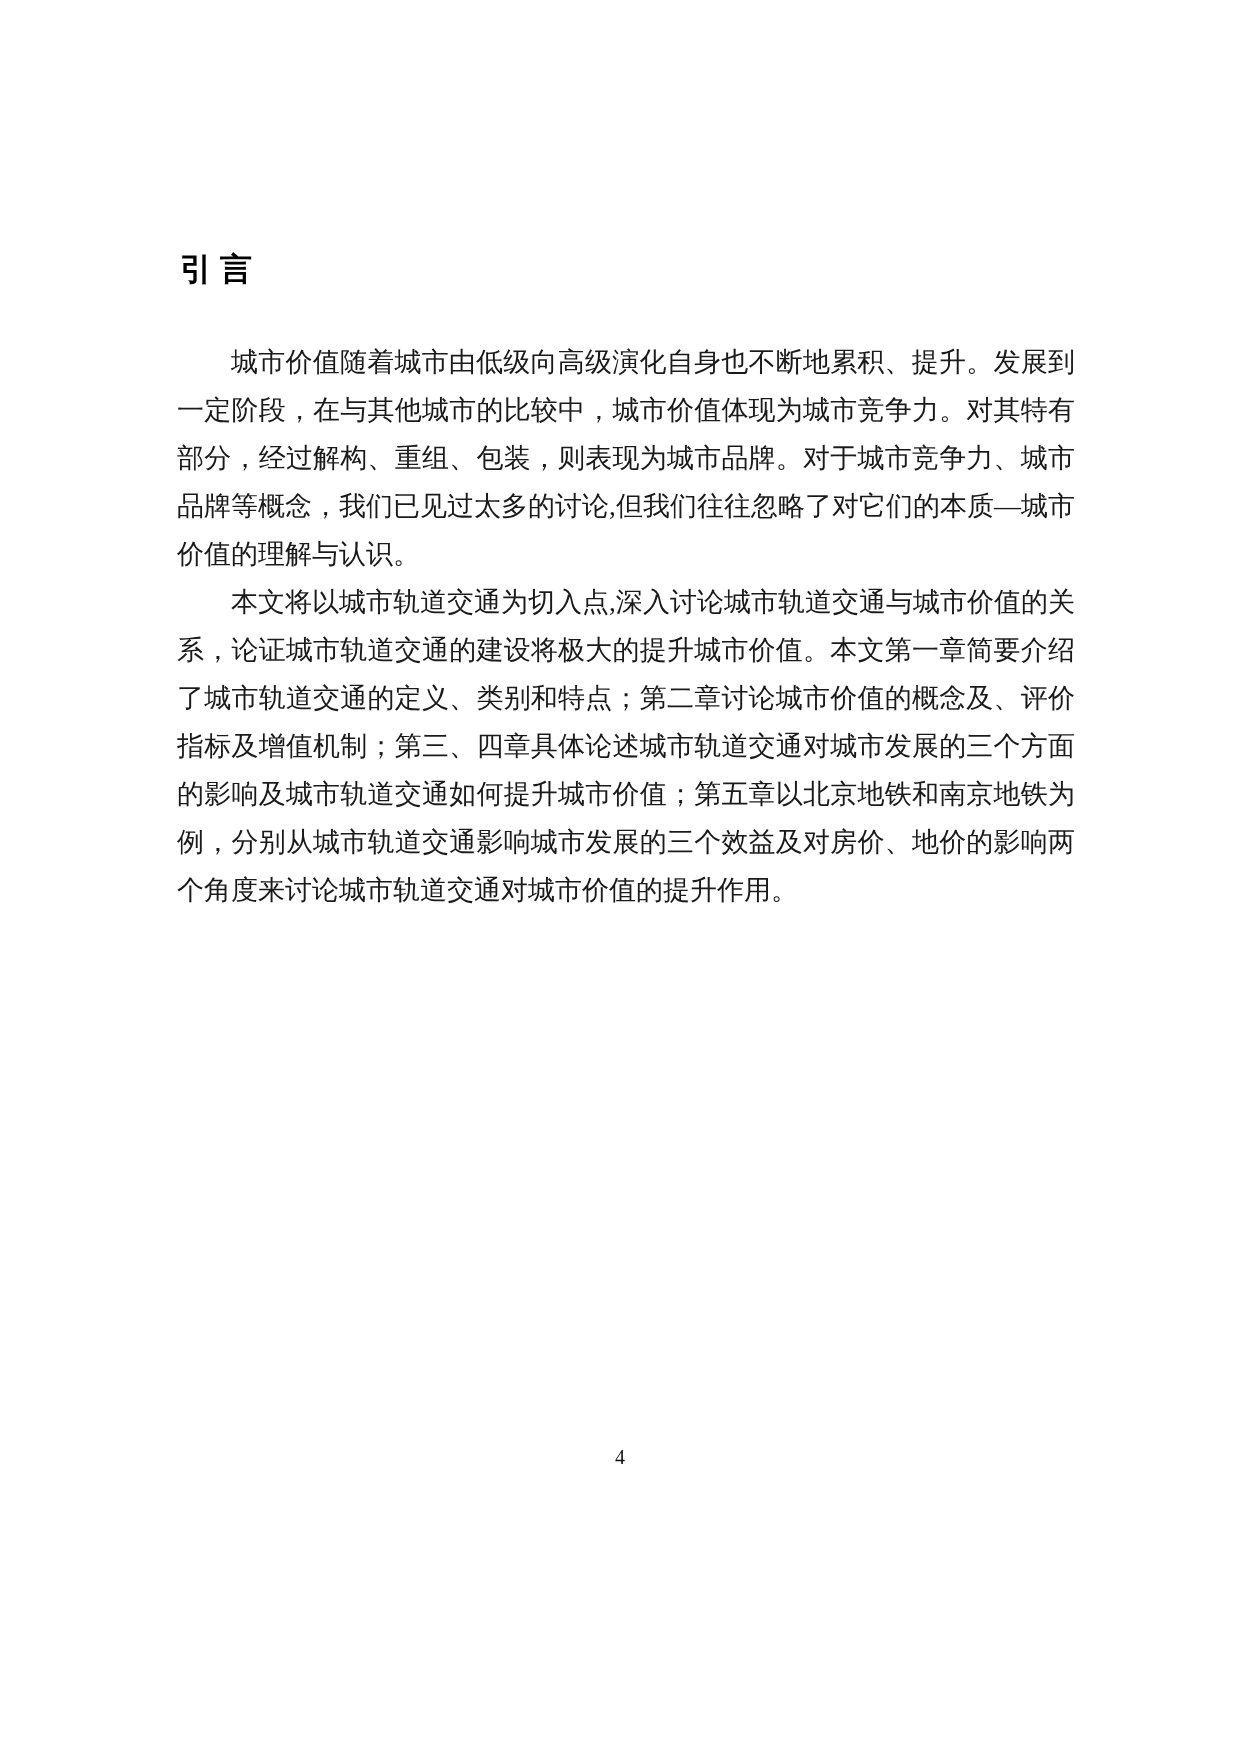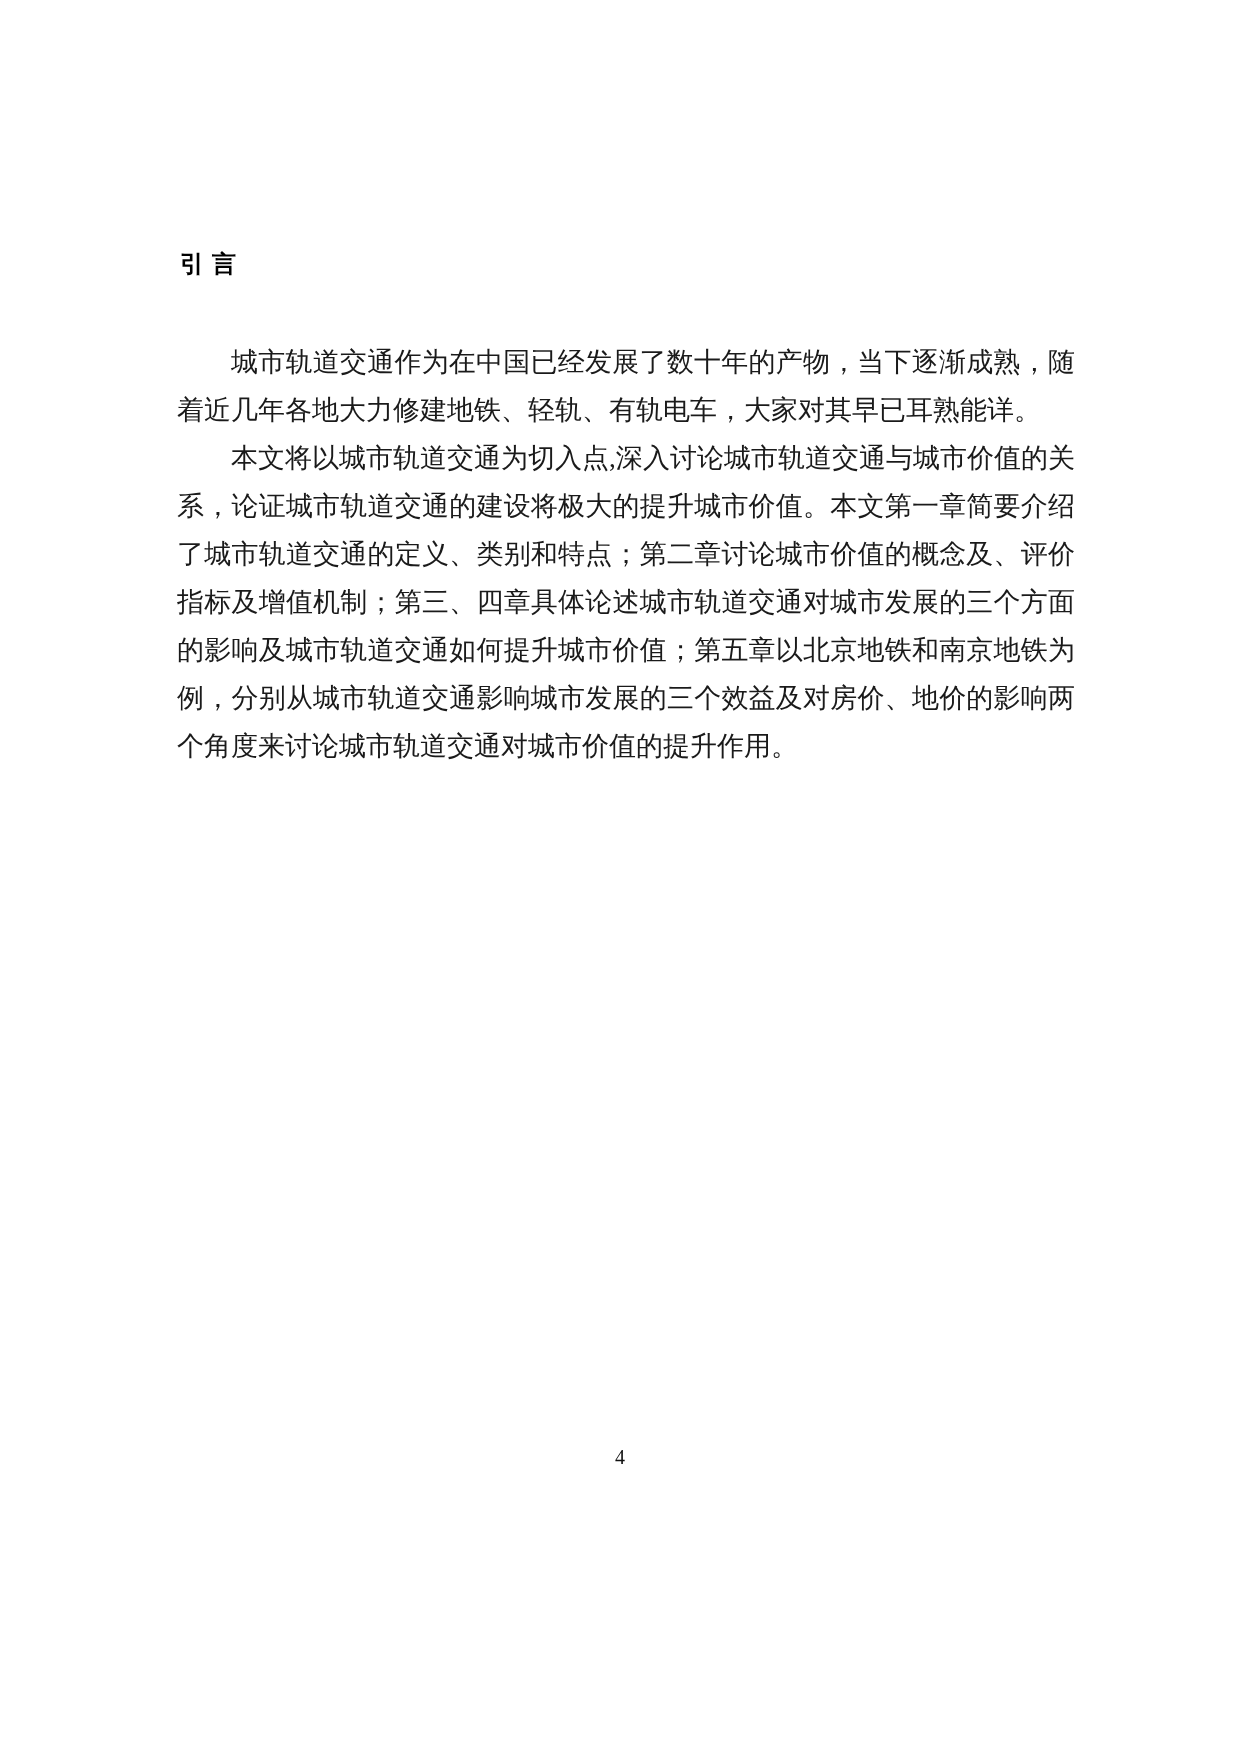--- a/index.html
+++ b/index.html
@@ -14,21 +14,21 @@
     background: #ffffff;
     color: #111111;
     font-family: "Liberation Serif", "DejaVu Serif", serif;
     overflow: hidden;
   }
   .doc-title {
     position: absolute;
     left: 180px;
     top: 248px;
     margin: 0;
-    font-size: 24px;
+    font-size: 32px;
     font-weight: 700;
     letter-spacing: 8px;
     color: #000000;
   }
   .body-text {
     position: absolute;
     left: 177px;
     top: 338px;
     width: 898px;
     font-size: 27px;
@@ -54,18 +54,18 @@
     color: #111111;
   }
 </style>
 </head>
 <body>
 
 <div class="page">
   <h1 class="doc-title">引言</h1>
 
   <div class="body-text">
-      <p><span>城市轨道交通作为在中国已经发展了数十年的产物，当下逐渐成熟，随着近几年各地大力修建地铁、轻轨、有轨电车，大家对其早已耳熟能详。</span></p>
+      <p><span>城市价值随着城市由低级向高级演化自身也不断地累积、提升。发展到一定阶段，在与其他城市的比较中，城市价值体现为城市竞争力。对其特有部分，经过解构、重组、包装，则表现为城市品牌。对于城市竞争力、城市品牌等概念，我们已见过太多的讨论,但我们往往忽略了对它们的本质—城市价值的理解与认识。</span></p>
       <p><span>本文将以城市轨道交通为切入点,深入讨论城市轨道交通与城市价值的关系，论证城市轨道交通的建设将极大的提升城市价值。本文第一章简要介绍了城市轨道交通的定义、类别和特点；第二章讨论城市价值的概念及、评价指标及增值机制；第三、四章具体论述城市轨道交通对城市发展的三个方面的影响及城市轨道交通如何提升城市价值；第五章以北京地铁和南京地铁为例，分别从城市轨道交通影响城市发展的三个效益及对房价、地价的影响两个角度来讨论城市轨道交通对城市价值的提升作用。</span></p>
     </div>
 
   <div class="page-number">4</div>
 </div>
 
 </body></html>

